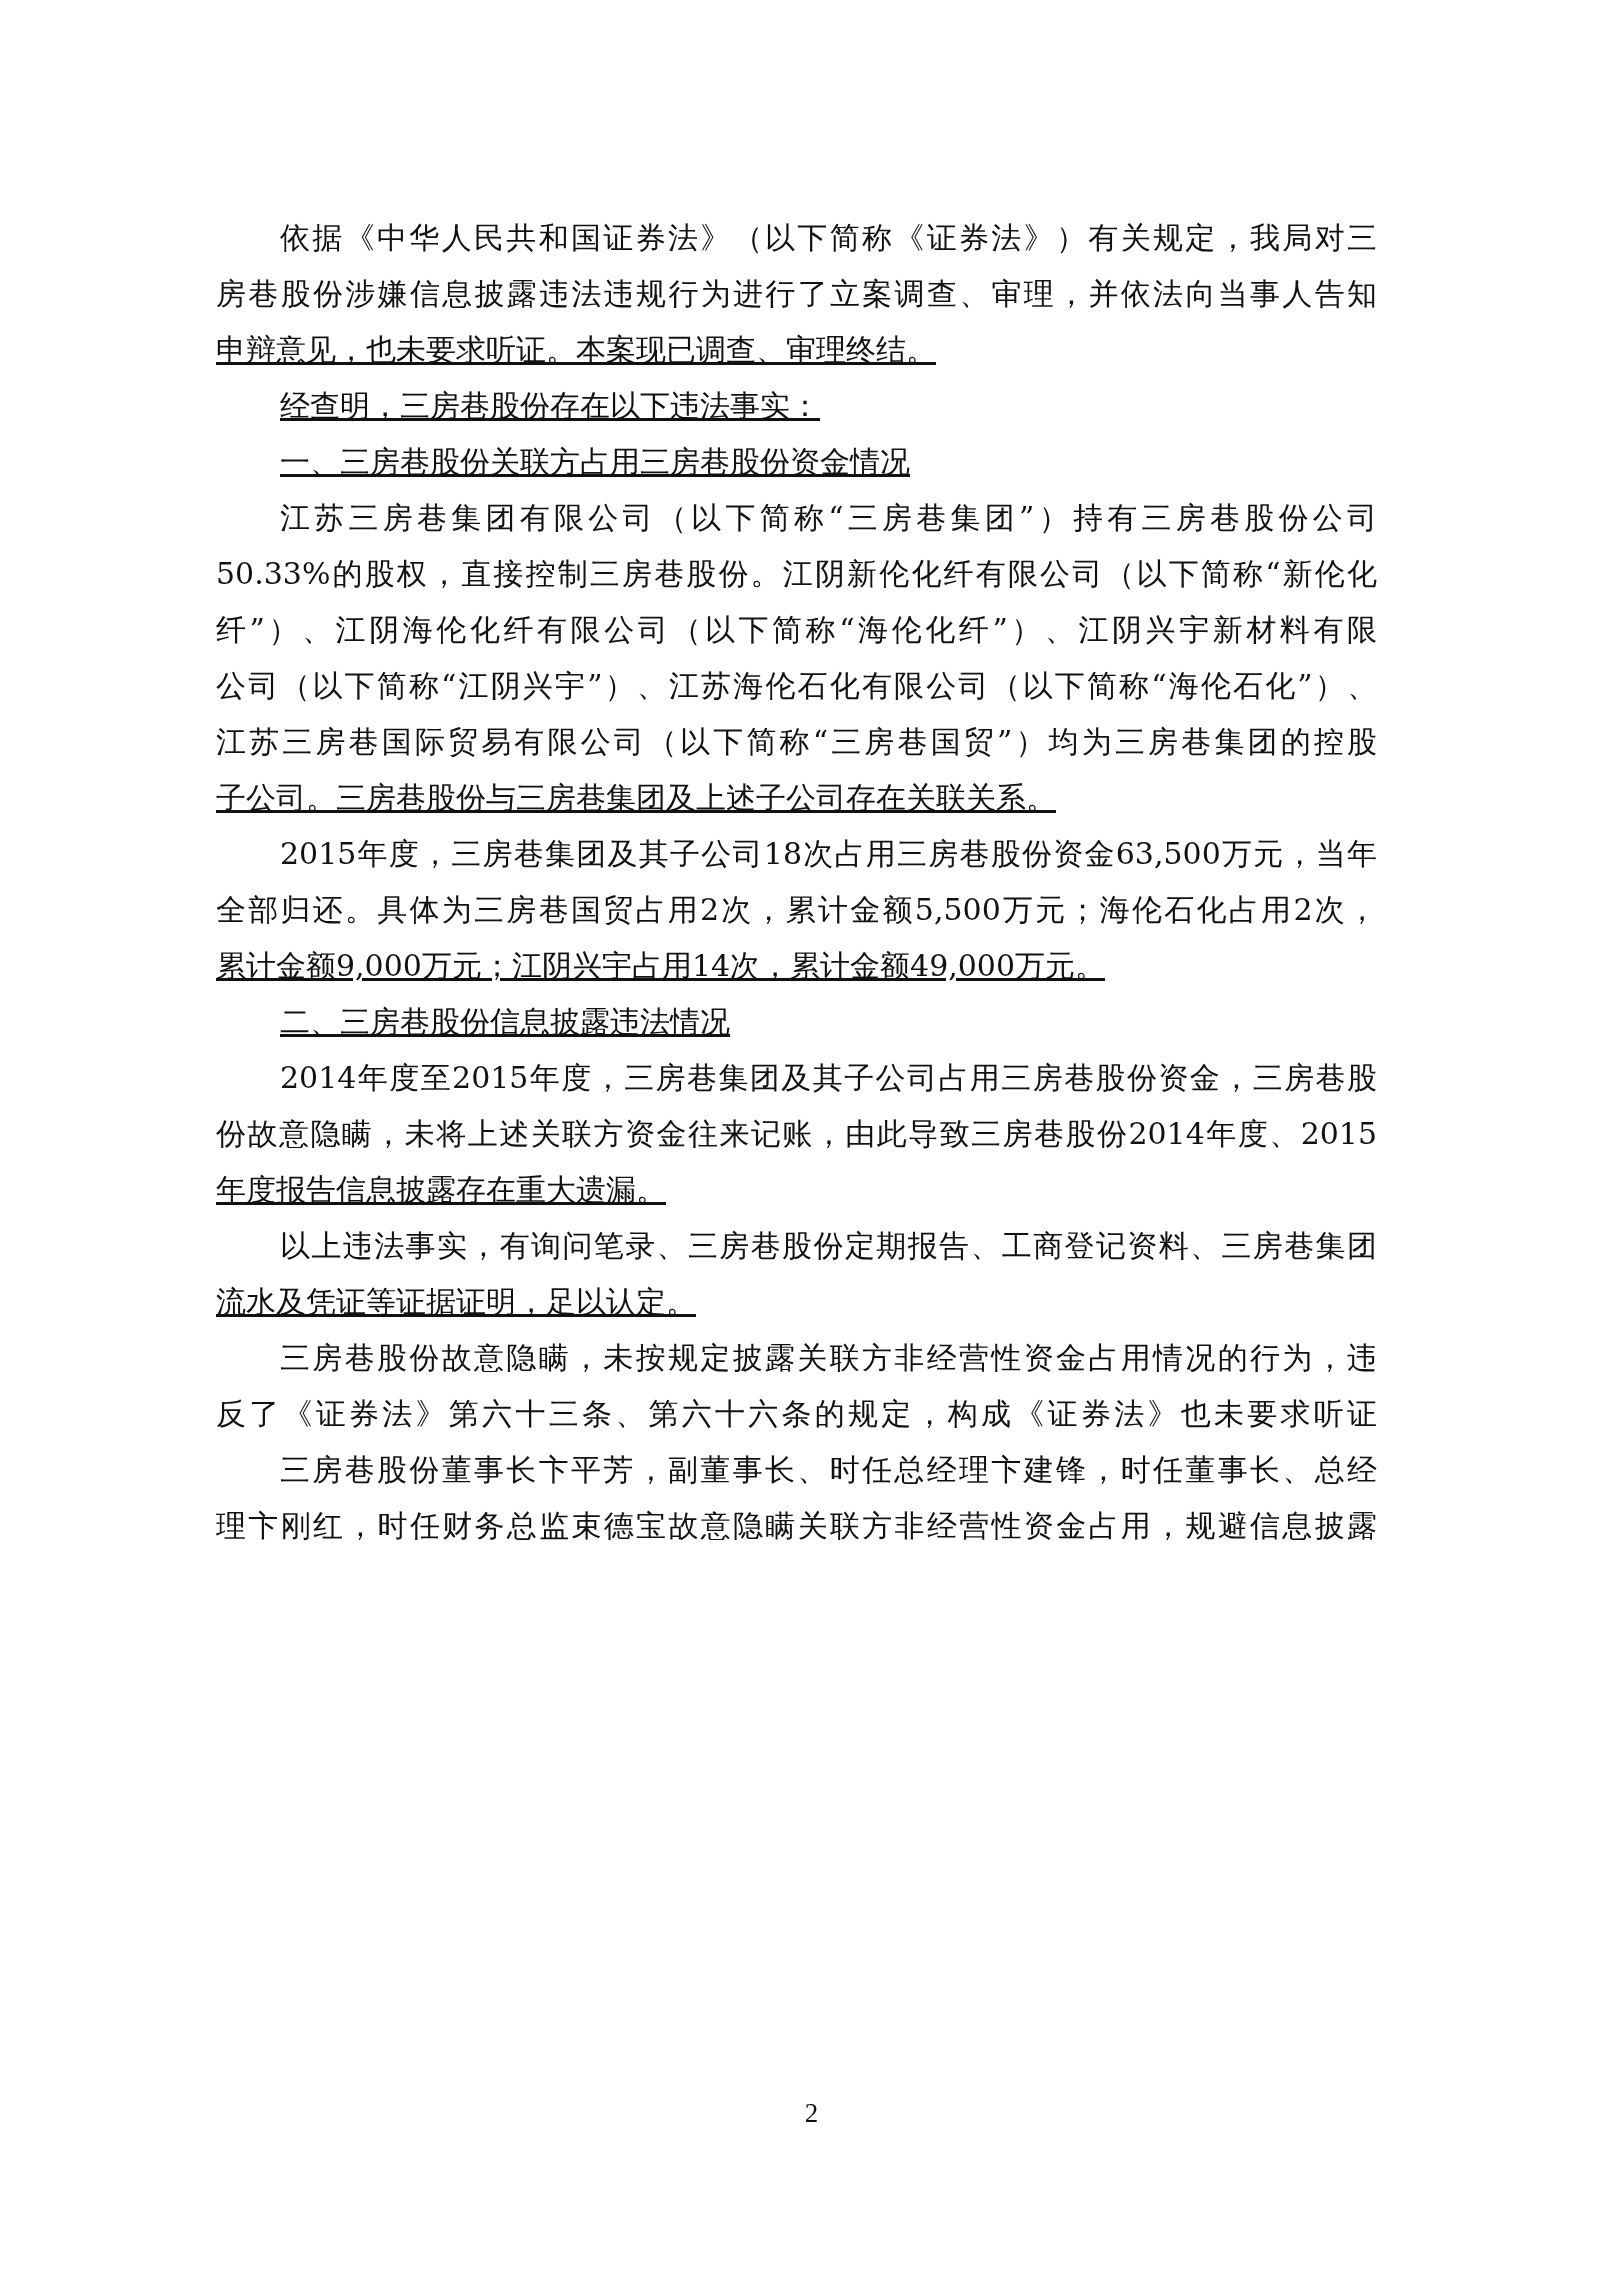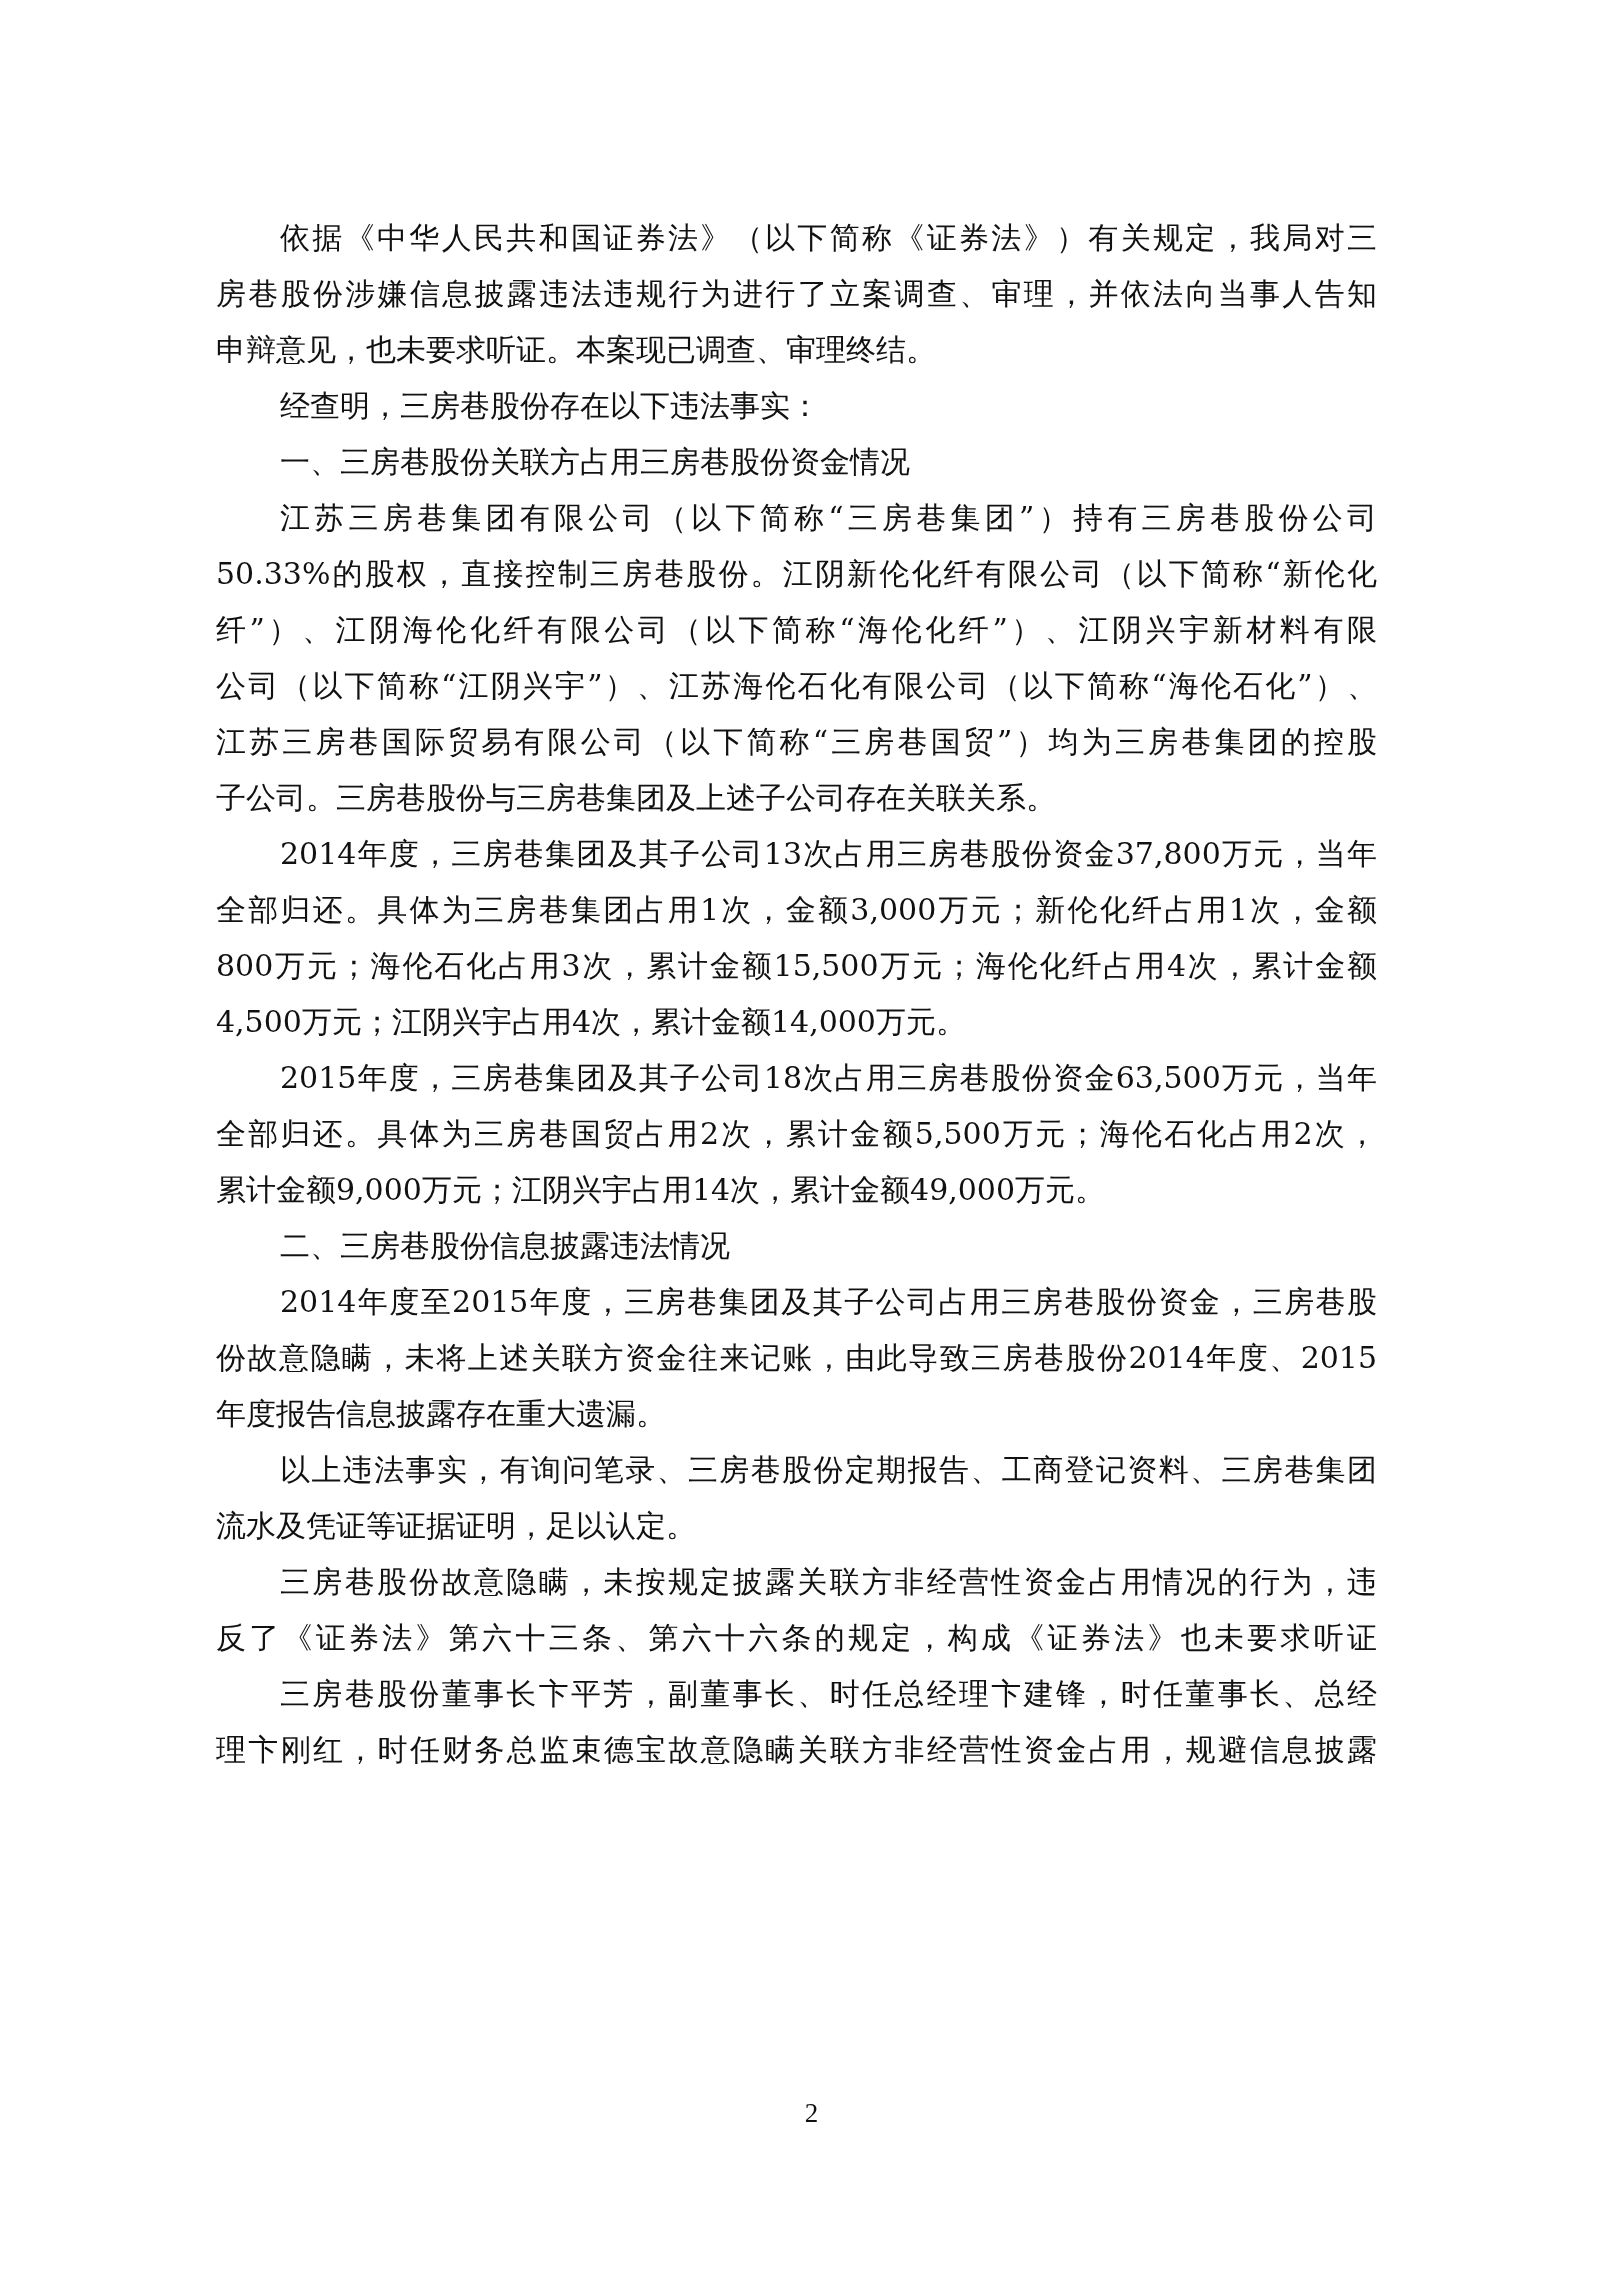--- a/index.html
+++ b/index.html
@@ -4,21 +4,21 @@
 <style>
   html, body { margin: 0; padding: 0; background: #ffffff; }
   body { width: 1623px; height: 2295px; position: relative; overflow: hidden; }
   .page { position: absolute; left: 0; top: 0; width: 1620px; height: 2295px; background: #fff; }
   .body-text {
     position: absolute; left: 216px; top: 210px; width: 1161px;
     font-family: "DejaVu Serif", "Liberation Serif", serif;
     font-size: 30px; color: #111; line-height: 56px;
   }
   .line { height: 56px; white-space: nowrap; overflow: visible; text-align: justify; text-align-last: justify; }
-  .line.last { text-align-last: left; }
+  .line.last { text-align-last: left; text-decoration: underline; }
   .line.indent { padding-left: 64px; }
   .page-number {
     position: absolute; left: 0; width: 1623px; top: 2098px; text-align: center;
     font-family: "Liberation Serif", "DejaVu Serif", serif; font-size: 27px; color: #111;
   }
 </style>
 </head>
 <body>
 
 <div class="page">
@@ -40,26 +40,20 @@
 
     <div class="paragraph">
       <div class="line indent">江苏三房巷集团有限公司（以下简称“三房巷集团”）持有三房巷股份公司</div>
       <div class="line">50.33%的股权，直接控制三房巷股份。江阴新伦化纤有限公司（以下简称“新伦化</div>
       <div class="line">纤”）、江阴海伦化纤有限公司（以下简称“海伦化纤”）、江阴兴宇新材料有限</div>
       <div class="line">公司（以下简称“江阴兴宇”）、江苏海伦石化有限公司（以下简称“海伦石化”）、</div>
       <div class="line">江苏三房巷国际贸易有限公司（以下简称“三房巷国贸”）均为三房巷集团的控股</div>
       <div class="line last">子公司。三房巷股份与三房巷集团及上述子公司存在关联关系。</div>
     </div>
 
-    <div class="paragraph">
-      <div class="line indent">2014年度，三房巷集团及其子公司13次占用三房巷股份资金37,800万元，当年</div>
-      <div class="line">全部归还。具体为三房巷集团占用1次，金额3,000万元；新伦化纤占用1次，金额</div>
-      <div class="line">800万元；海伦石化占用3次，累计金额15,500万元；海伦化纤占用4次，累计金额</div>
-      <div class="line last">4,500万元；江阴兴宇占用4次，累计金额14,000万元。</div>
-    </div>
 
     <div class="paragraph">
       <div class="line indent">2015年度，三房巷集团及其子公司18次占用三房巷股份资金63,500万元，当年</div>
       <div class="line">全部归还。具体为三房巷国贸占用2次，累计金额5,500万元；海伦石化占用2次，</div>
       <div class="line last">累计金额9,000万元；江阴兴宇占用14次，累计金额49,000万元。</div>
     </div>
 
     <div class="paragraph">
       <div class="line indent last">二、三房巷股份信息披露违法情况</div>
     </div>

